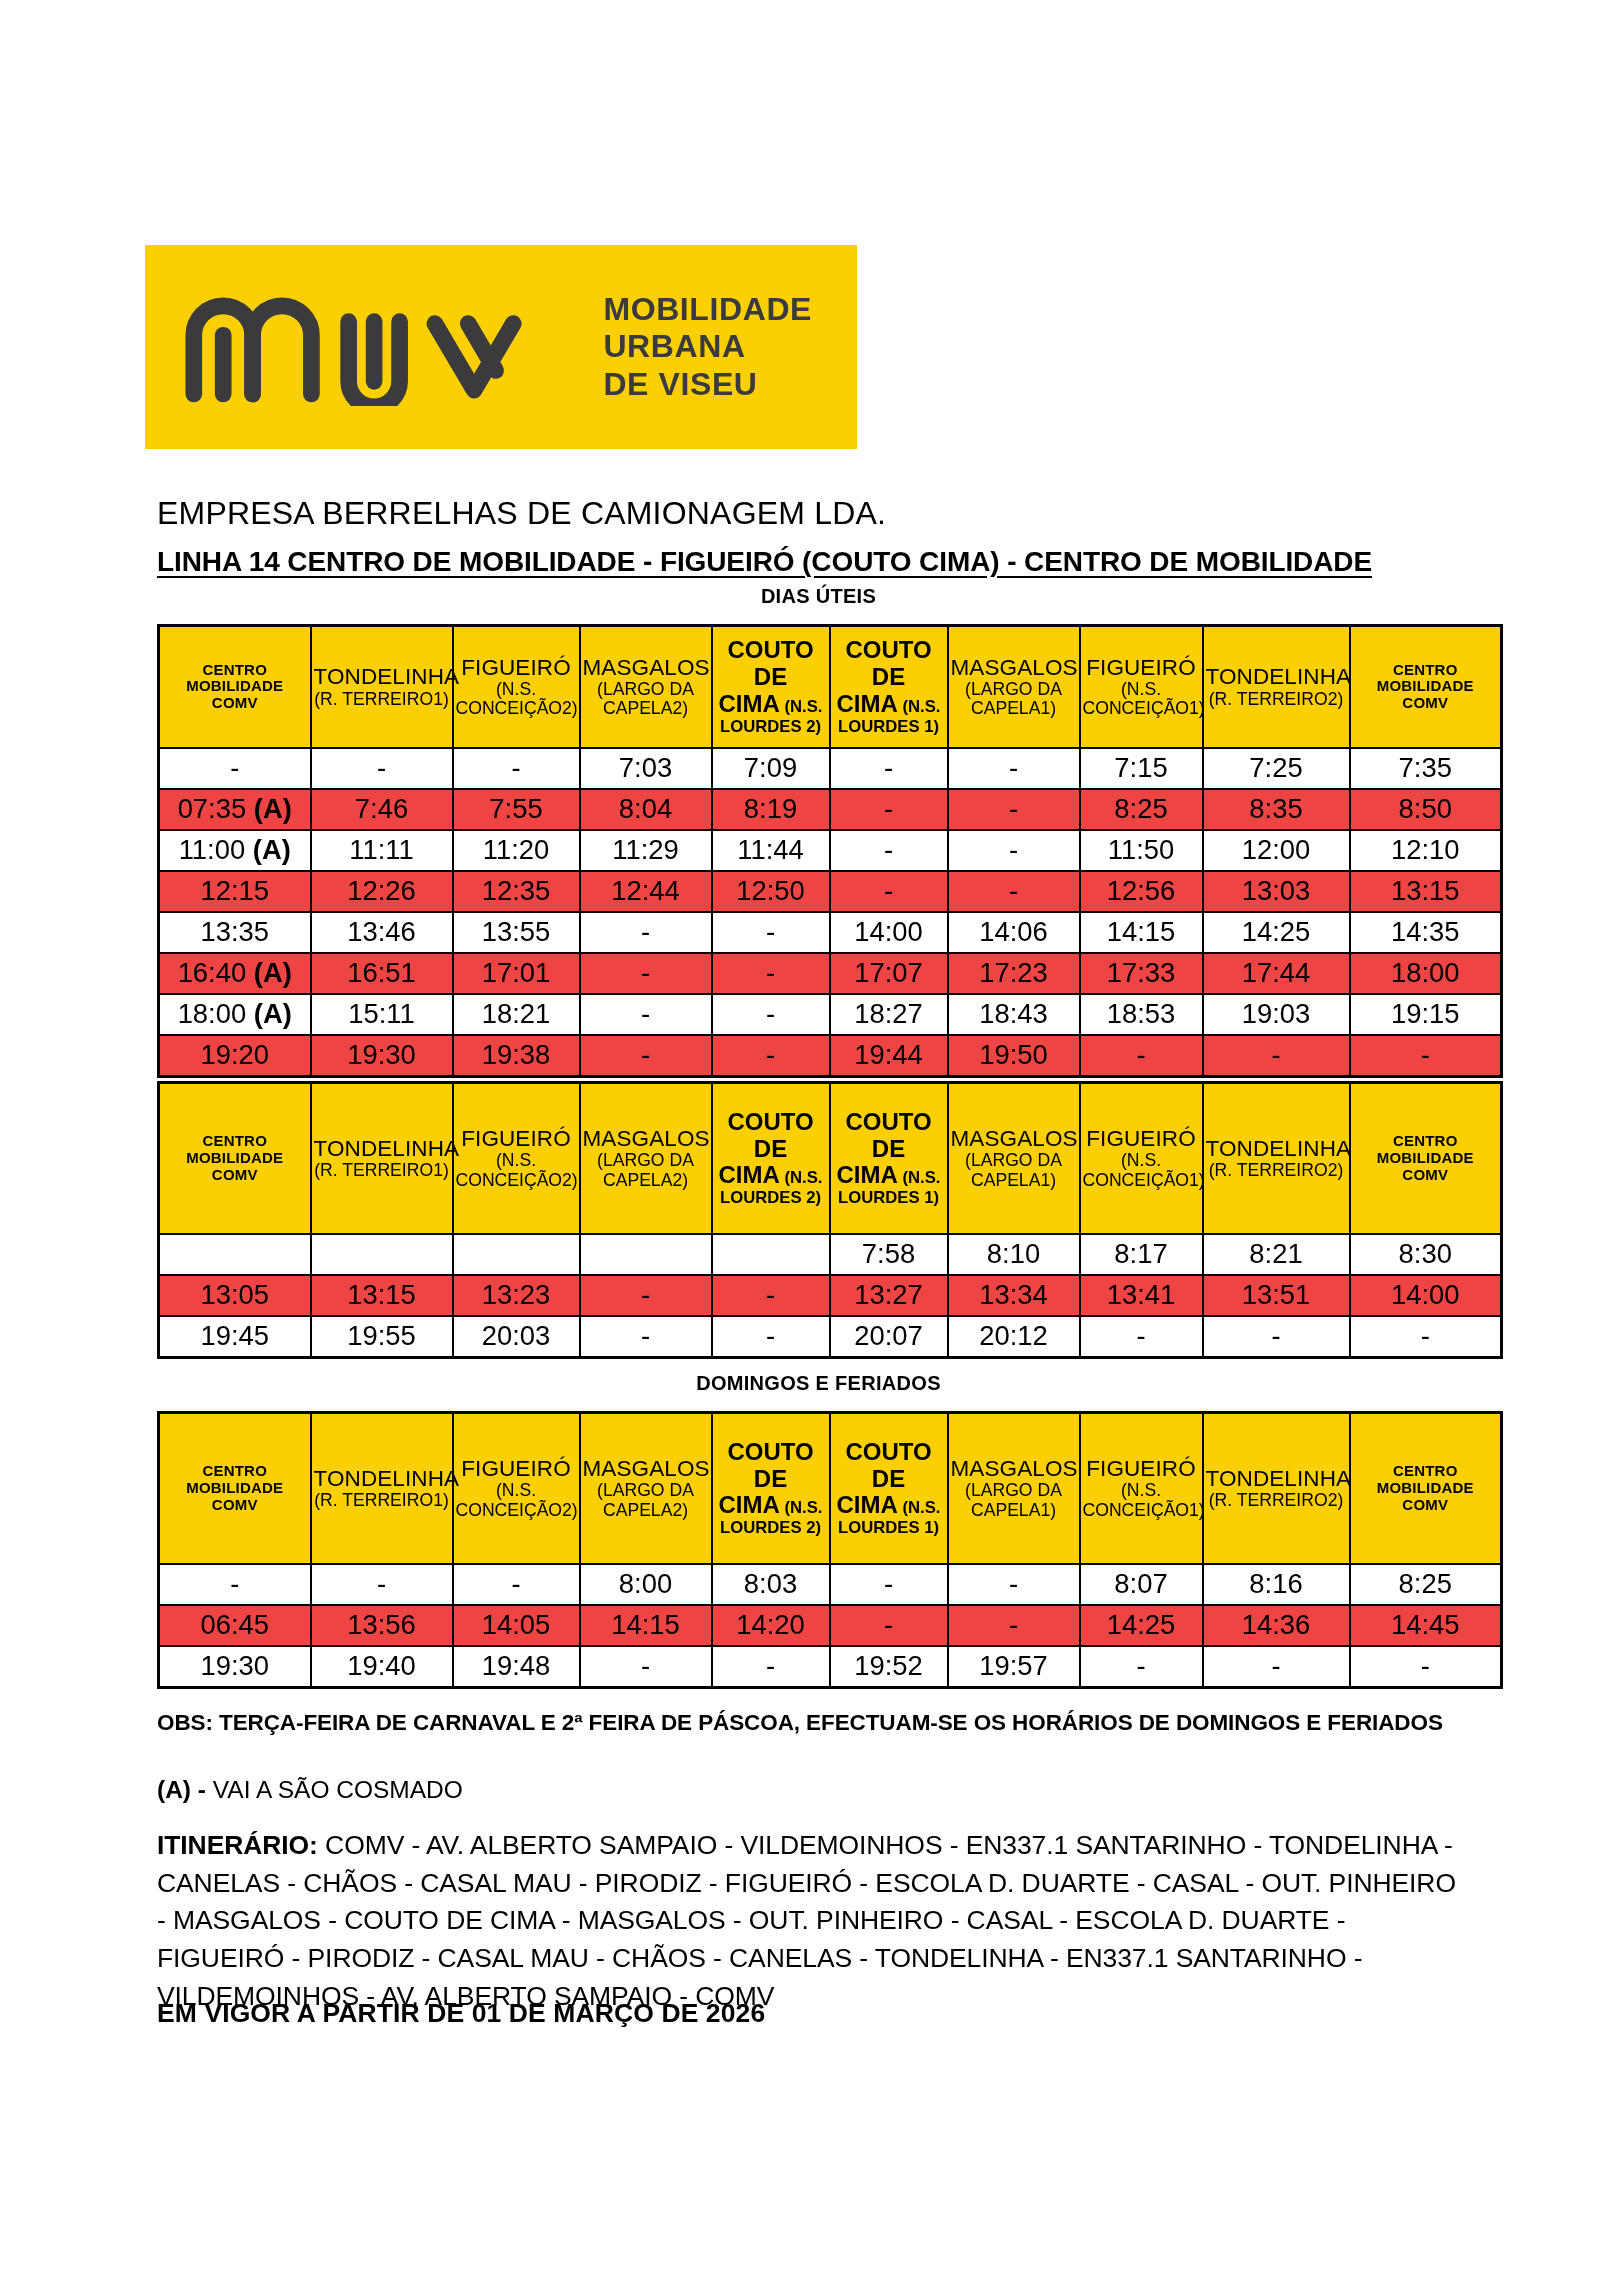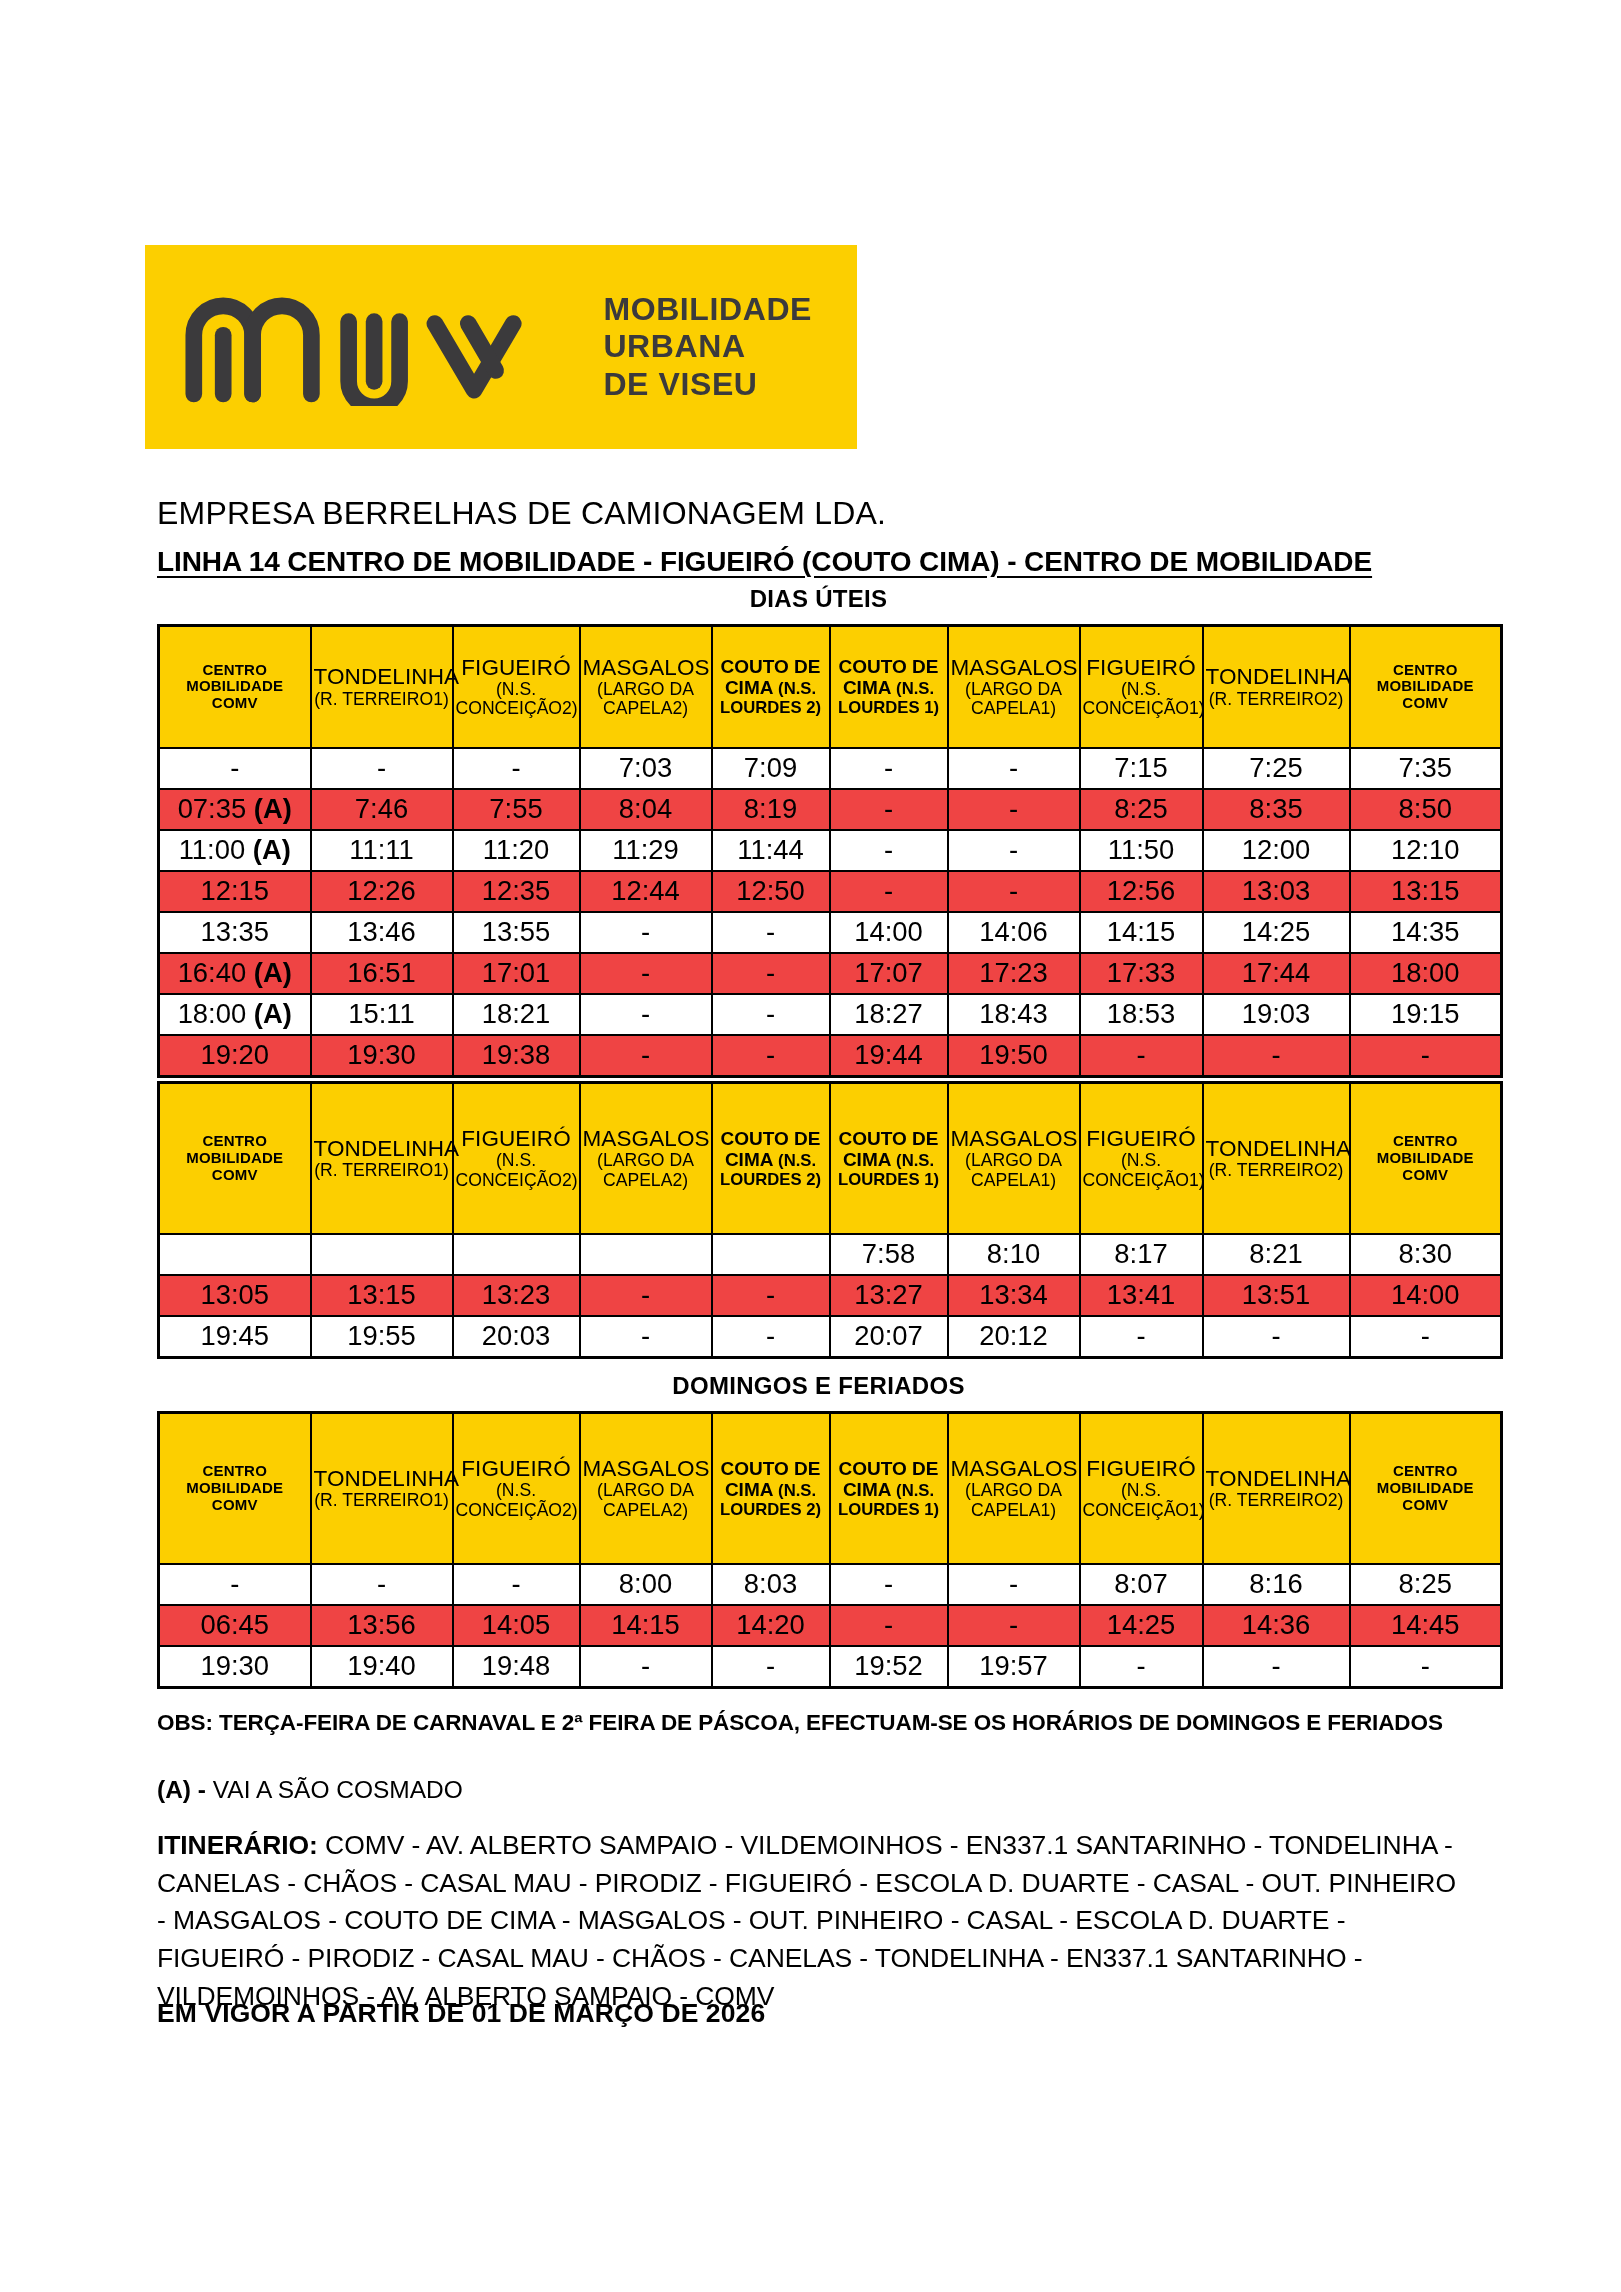--- a/index.html
+++ b/index.html
@@ -70,21 +70,21 @@
     letter-spacing: -0.1px;
     white-space: nowrap;
   }
 
   
   .sec-title {
     position: absolute;
     width: 1323px;
     left: 157px;
     text-align: center;
-    font-size: 24px;
+    font-size: 20px;
     font-weight: bold;
     letter-spacing: 0.3px;
   }
   #title-uteis   { top: 585px; }
   #title-sabados { top: 1042px; }
   #title-domingos{ top: 1372px; }
 
   
   .tbl {
     position: absolute;
@@ -136,21 +136,21 @@
   .h-sub {
     display:block;
     font-size: 17.6px;
     font-weight: normal;
   }
   .h-sub-bold {
     font-size: 16.7px;
     font-weight: bold;
   }
   .h-inline-main {
-    font-size: 19px;
+    font-size: 24px;
     font-weight: bold;
   }
 
   
   #tbl-uteis thead th    { height: 108px; }
   #tbl-sabados thead th  { height: 137px; }
   #tbl-domingos thead th { height: 137px; }
 
   
   col.c0 { width: 152px; }

